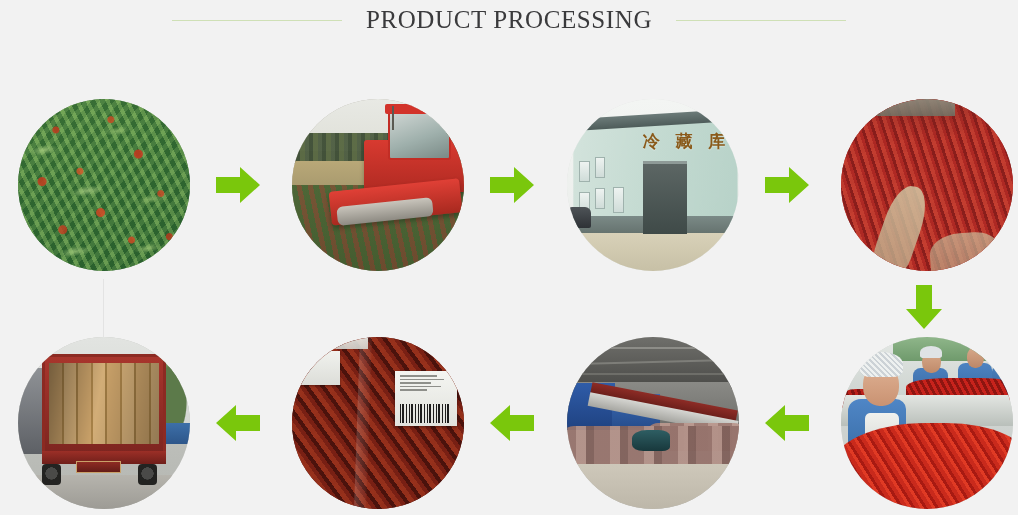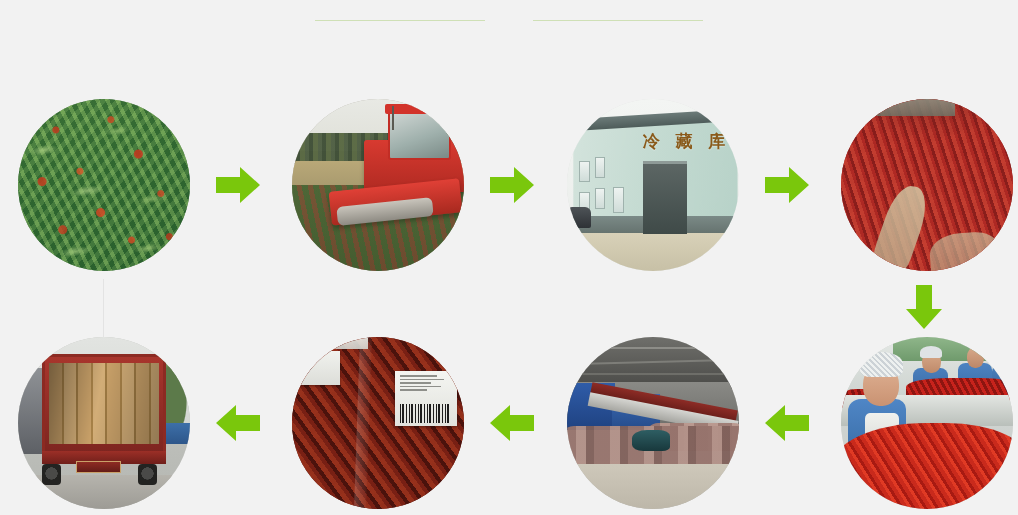--- a/index.html
+++ b/index.html
@@ -374,20 +374,21 @@
   .tk-wl { left:14%; }
   .tk-wr { left:70%; }
   .tk-dock { position:absolute; left:0; top:18%; width:14%; height:50%;
     background: linear-gradient(#8f9296, #5d6065); }
 </style>
 </head>
 <body>
 
 <div class="header">
   <div class="rule rule-left"></div>
+  <div class="page-title">PRODUCT PROCESSING</div>
   <div class="rule rule-right"></div>
 </div>
 
 <div class="flow">
 
   <div class="connector"></div>
 
   <div class="node n1">
     <div class="photo ph-plants">
       <div class="leaf-layer"></div>

